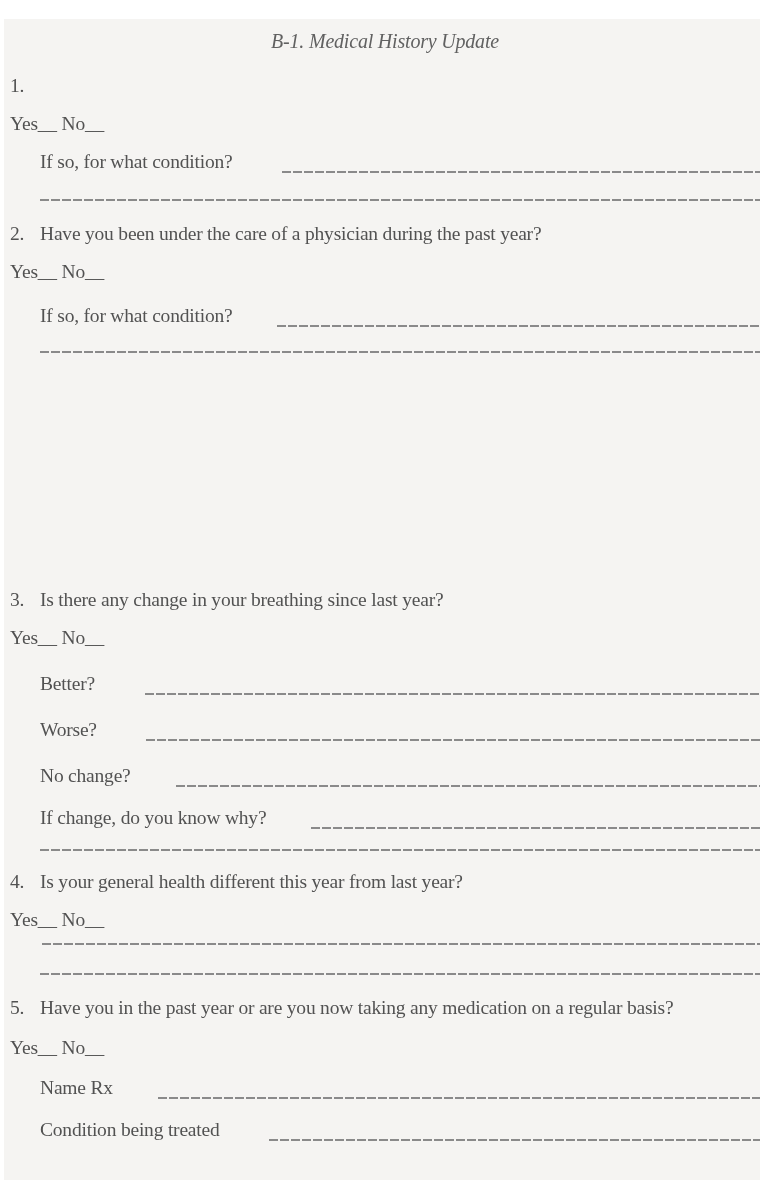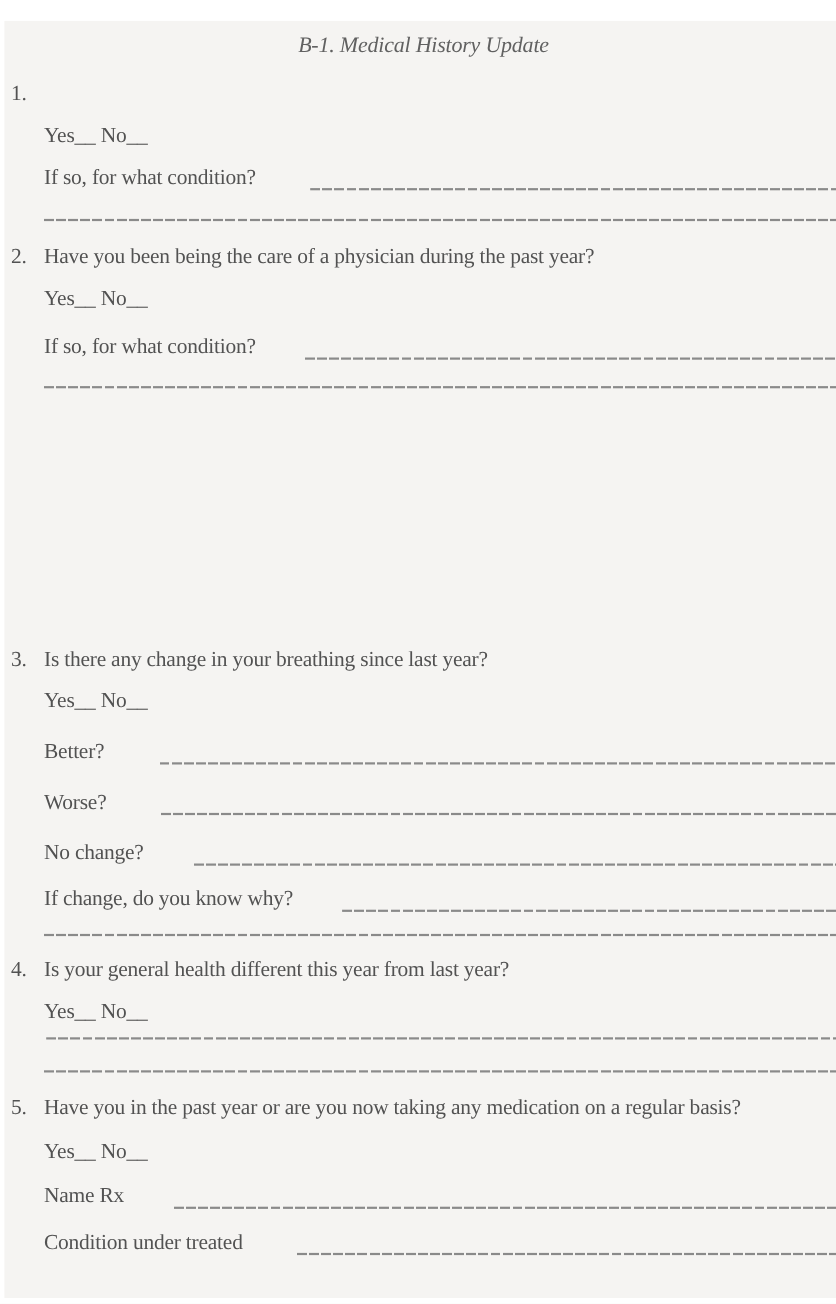--- a/index.html
+++ b/index.html
@@ -29,21 +29,21 @@
   .title {
     text-align: center;
     font-style: italic;
     font-size: 20px;
     line-height: 28px;
     color: #616161;
   }
   .qrow { display: flex; white-space: nowrap; }
   .qnum { flex: 0 0 30px; }
   .qtext { flex: 0 0 auto; }
-  .row { margin-left: 30px; white-space: pre; }
+  .row { white-space: pre; }
   .frow { display: flex; margin-left: 30px; gap: 43px; }
   .label { flex: 0 0 auto; white-space: pre; }
   .fill { flex: 1 1 auto; position: relative; }
   .fill::after {
     content: "";
     position: absolute;
     left: 2px; right: 0; bottom: 2px;
     height: 2px;
     background: repeating-linear-gradient(to right, var(--line) 0px, var(--line) 9px, rgba(0,0,0,0) 9px, rgba(0,0,0,0) 11px);
   }
@@ -77,21 +77,21 @@
     <div class="frow mt12">
       <span class="label">If so, for what condition? </span>
       <span class="fill"></span>
     </div>
     <div class="contline mt24"></div>
   </section>
 
   <section>
     <div class="qrow mt20">
       <span class="qnum">2.</span>
-      <span class="qtext">Have you been being the care of a physician during the past year?</span>
+      <span class="qtext">Have you been under the care of a physician during the past year?</span>
     </div>
     <div class="row mt12">Yes__ No__</div>
     <div class="frow mt18">
       <span class="label">If so, for what condition?</span>
       <span class="fill"></span>
     </div>
     <div class="contline mt22"></div>
   </section>
 
   <section>
@@ -135,18 +135,18 @@
     <div class="qrow mt20">
       <span class="qnum">5.</span>
       <span class="qtext">Have you in the past year or are you now taking any medication on a regular basis?</span>
     </div>
     <div class="row mt14">Yes__ No__</div>
     <div class="frow mt14">
       <span class="label">Name Rx</span>
       <span class="fill"></span>
     </div>
     <div class="frow mt16">
-      <span class="label">Condition under treated </span>
+      <span class="label">Condition being treated </span>
       <span class="fill"></span>
     </div>
   </section>
 
 </div>
 
 </body></html>

